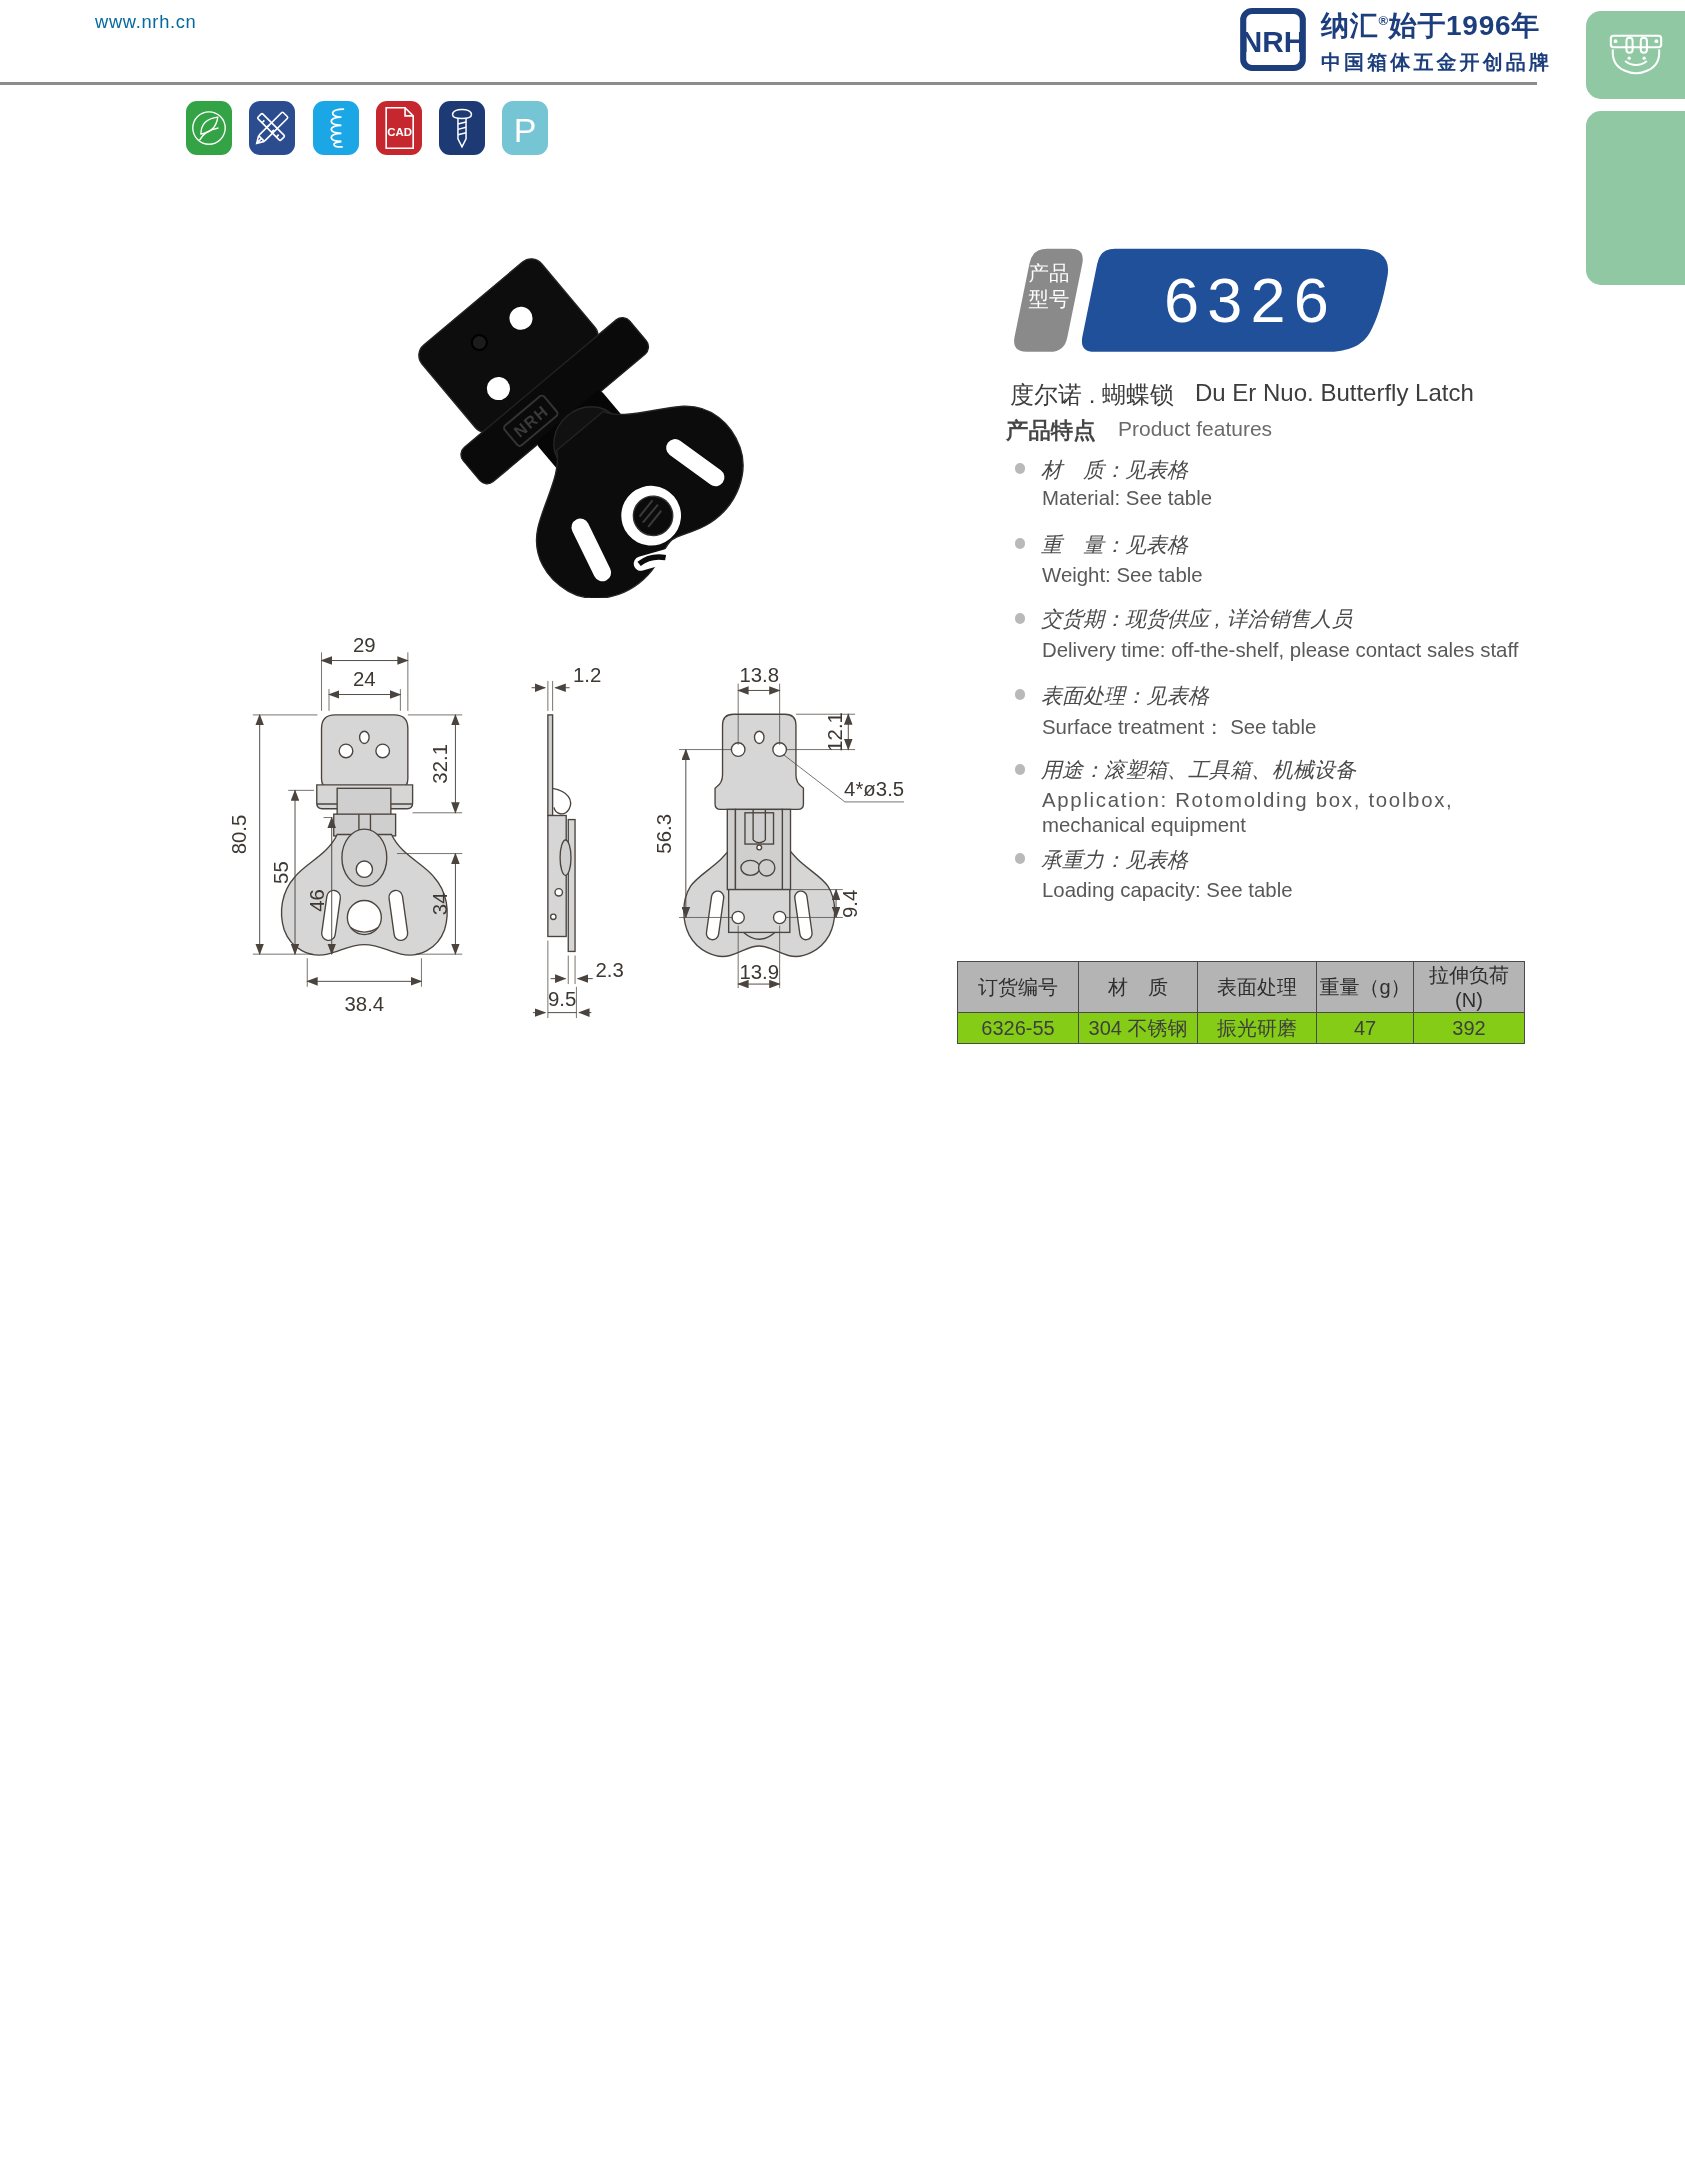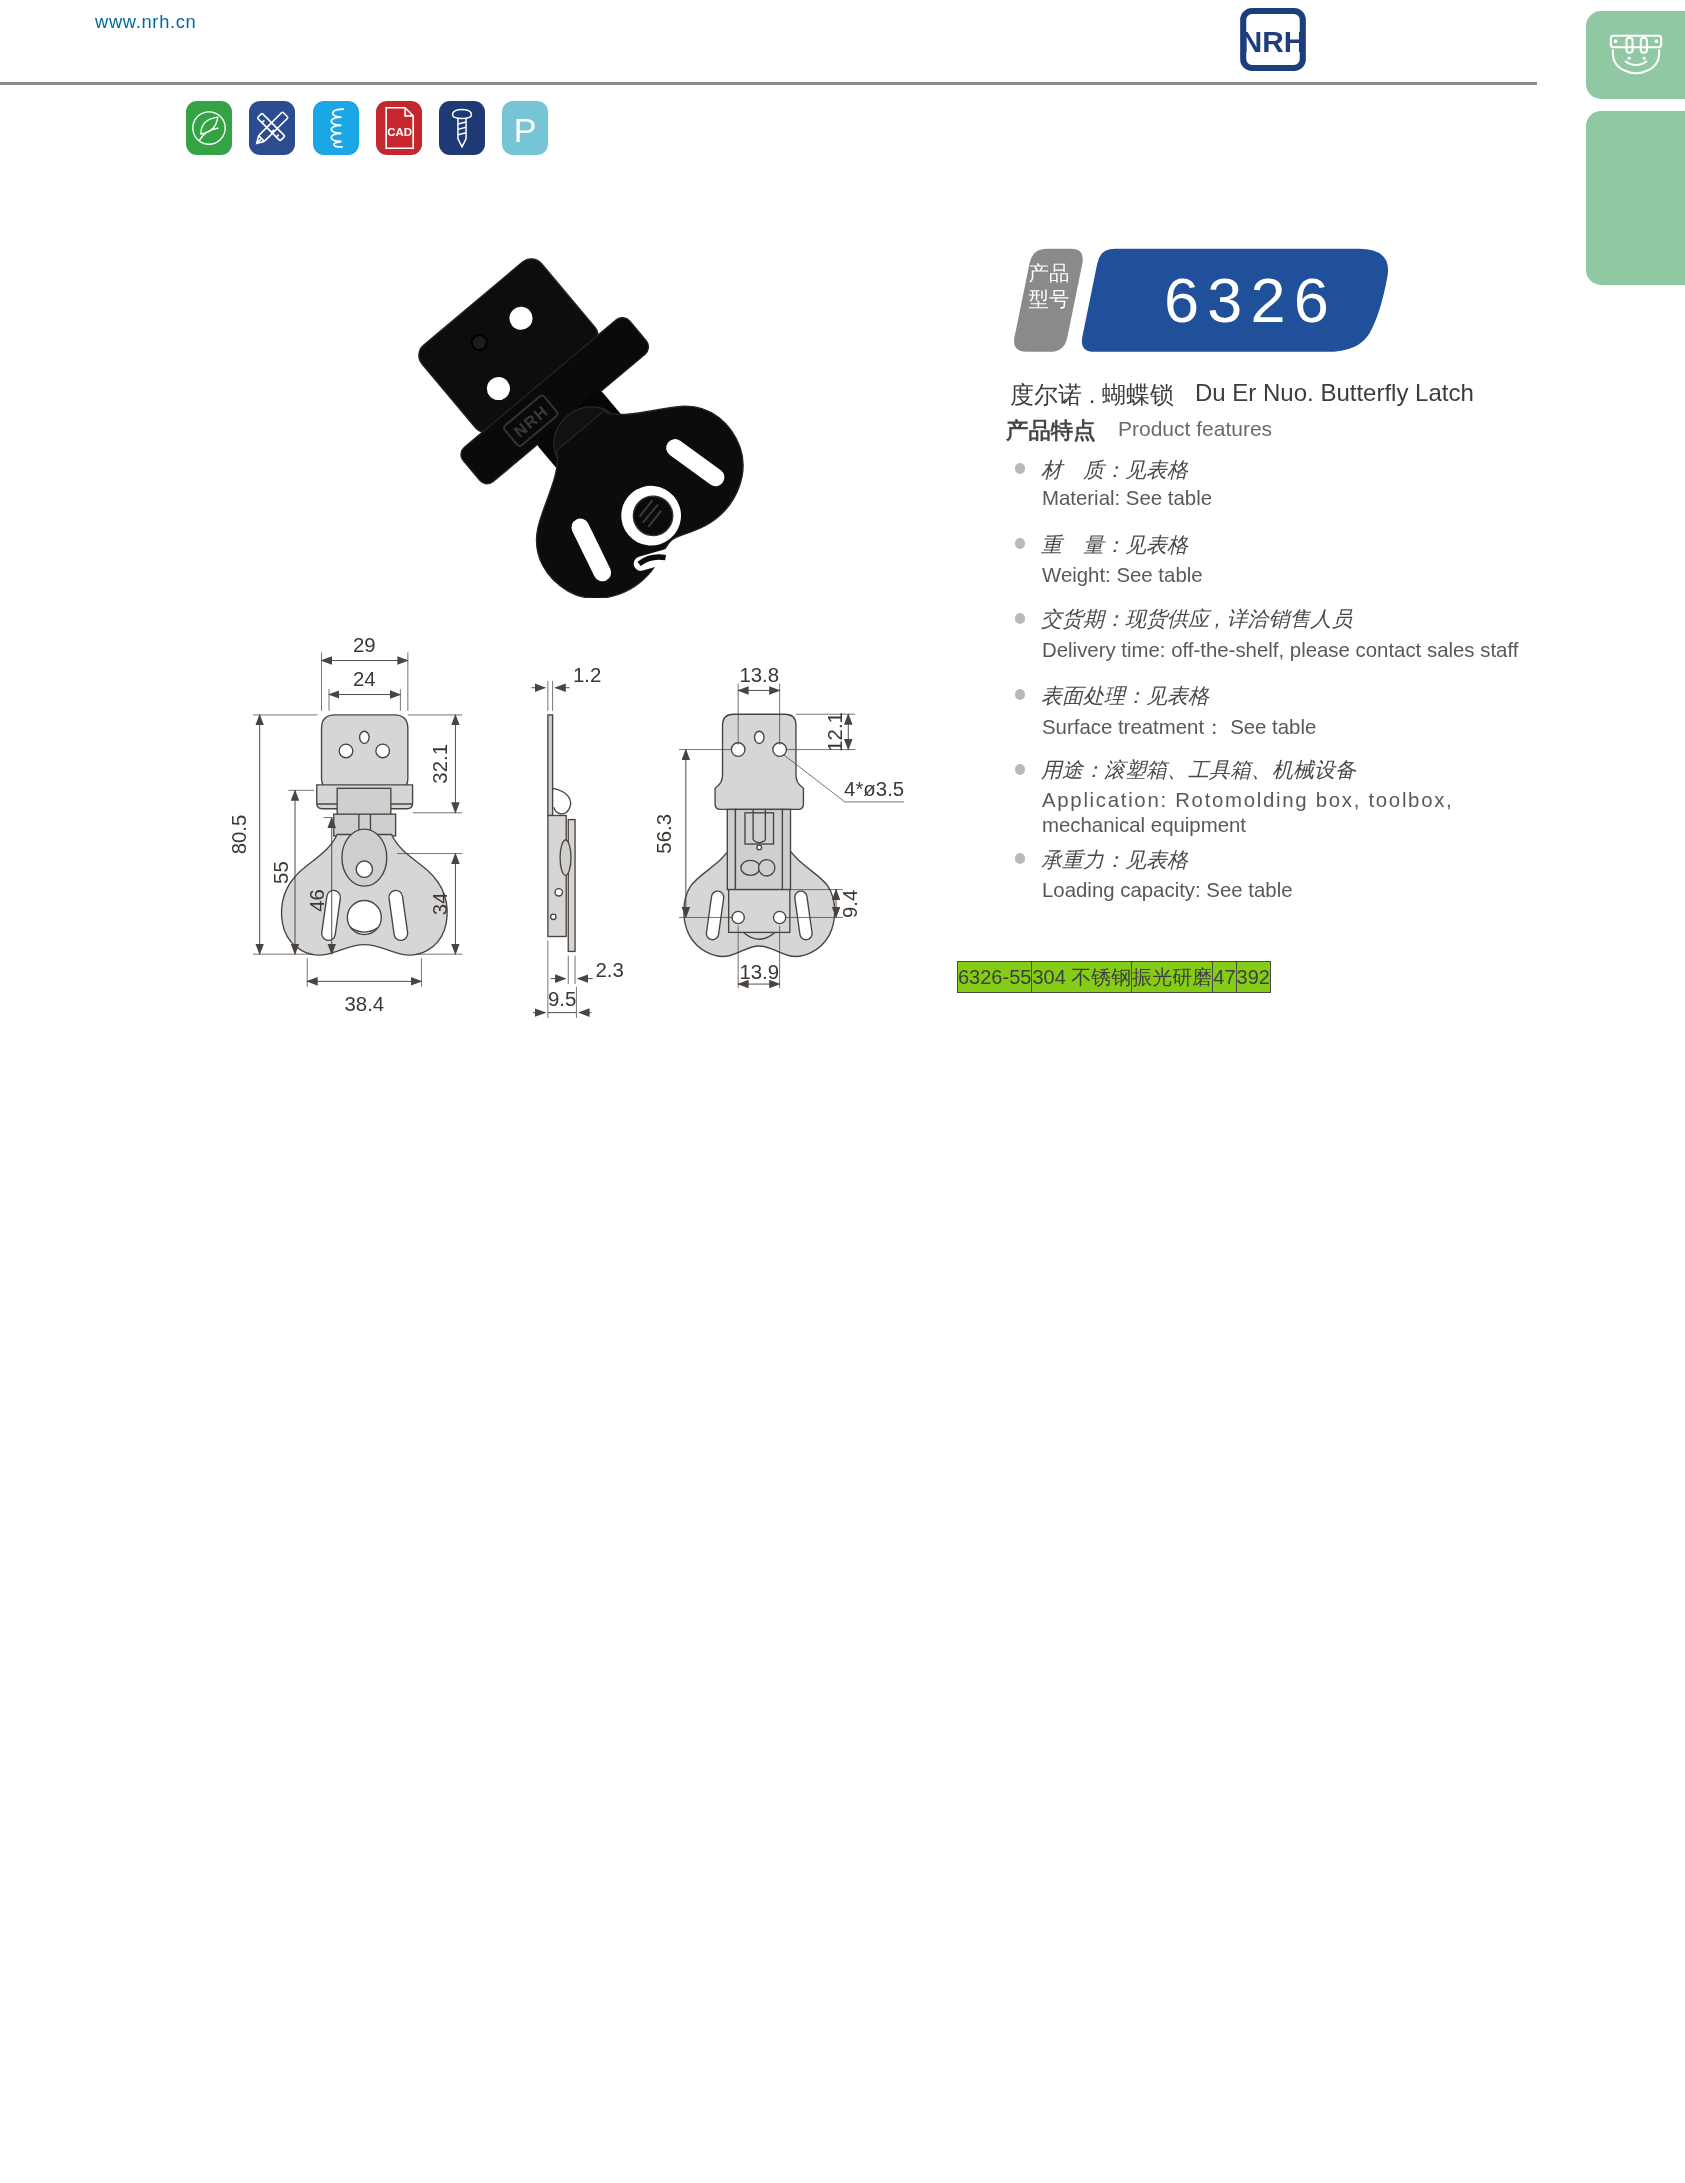--- a/index.html
+++ b/index.html
@@ -68,20 +68,24 @@
 
 <div class="page">
 
   <div class="abs url">www.nrh.cn</div>
 
   <svg class="abs logo-mark" width="68" height="65" viewBox="0 0 100 96">
     <rect x="6" y="6" width="88" height="84" rx="13" fill="none" stroke="#1d3e7d" stroke-width="9"></rect>
     <text x="50" y="66" text-anchor="middle" font-size="44" font-weight="bold" fill="#1d3e7d">NRH</text>
   </svg>
 
+  <div class="abs brand-block">
+    <div class="brand-line1"><span>纳汇</span><sup>®</sup><span>始于1996年</span></div>
+    <div class="brand-line2">中国箱体五金开创品牌</div>
+  </div>
 
   <div class="abs divider"></div>
 
   <div class="abs side-tab tab1">
     <svg width="60" height="49" viewBox="0 0 88 72">
       <g fill="none" stroke="#ffffff" stroke-width="3">
         <rect x="7" y="7" width="74" height="17" rx="4"></rect>
         <rect x="30" y="10" width="9" height="22" rx="4.5"></rect>
         <rect x="51" y="10" width="9" height="22" rx="4.5"></rect>
         <path d="M10,27 Q8,50 27,58 Q44,66 61,58 Q80,50 78,27"></path>
@@ -359,20 +363,27 @@
       <text x="1252" y="1339" text-anchor="middle" transform="rotate(-90 1252 1330)">9.4</text>
 
       <path class="eline" d="M1086,1362 V1454 M1147,1362 V1454"></path>
       <line class="dline" x1="1086" y1="1448" x2="1147" y2="1448" marker-start="url(#arr)" marker-end="url(#arr)"></line>
       <text x="1117" y="1440" text-anchor="middle">13.9</text>
     </g>
   </svg>
 
   <table class="abs spec">
     <tbody>
+        <tr>
+      <th class="c0">订货编号</th>
+      <th class="c1">材　质</th>
+      <th class="c2">表面处理</th>
+      <th class="c3">重量（g）</th>
+      <th class="c4">拉伸负荷 (N)</th>
+    </tr>
     <tr>
       <td>6326-55</td>
       <td>304 不锈钢</td>
       <td>振光研磨</td>
       <td>47</td>
       <td>392</td>
     </tr>
   </tbody>
     </table>
 

